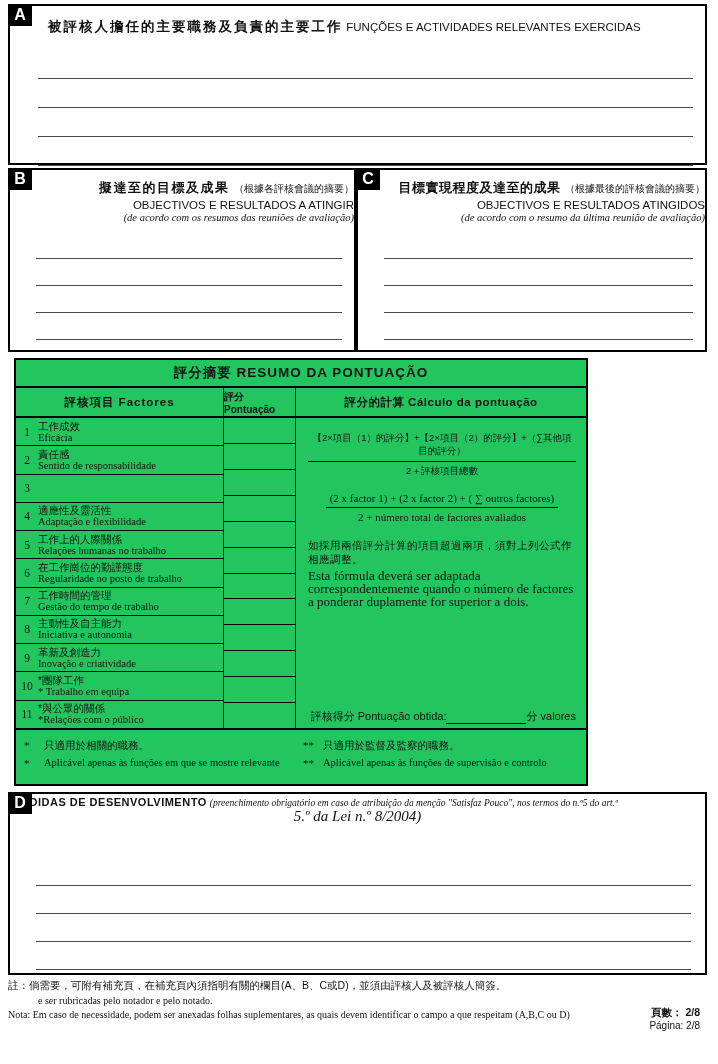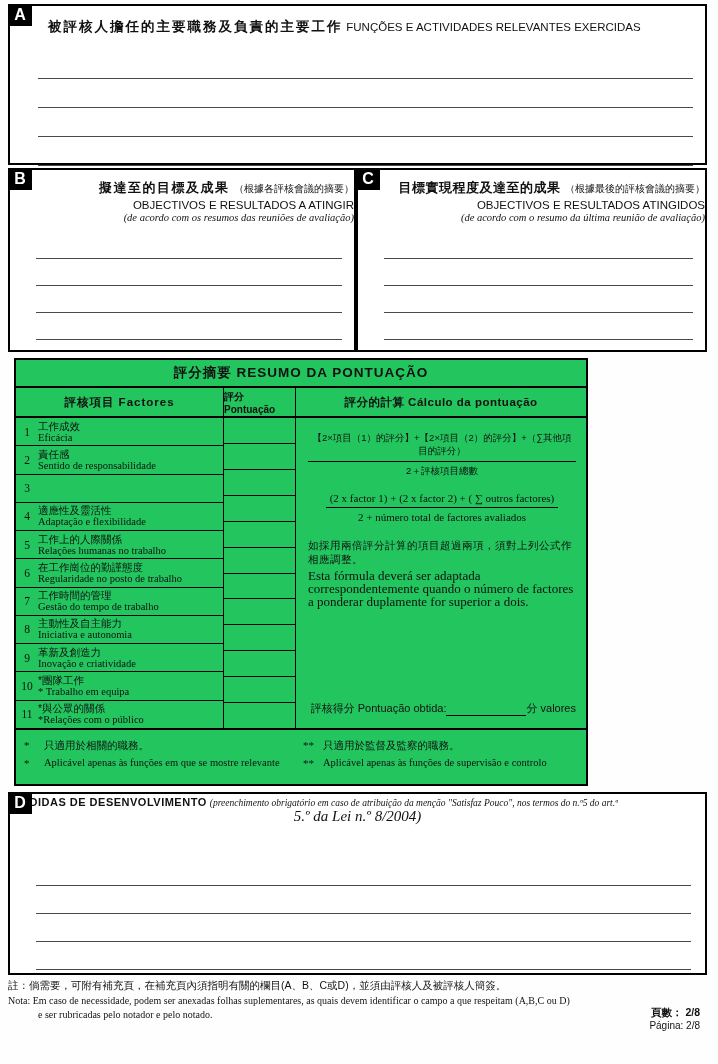--- a/index.html
+++ b/index.html
@@ -47,21 +47,21 @@
   .fzh{font-size:10.5px;}
   .fpt{font-size:10.5px;font-family:"Liberation Serif",serif;}
   .body-calc{flex:1;position:relative;padding:14px 10px 6px 12px;box-sizing:border-box;}
   .frac{text-align:center;}
   .frac .num{display:inline-block;border-bottom:1px solid #000;padding:0 4px 3px;}
   .frac .den{padding-top:3px;}
   .frac-zh{font-size:9.5px;margin-bottom:14px;}
   .frac-pt{font-size:11px;font-family:"Liberation Serif",serif;margin-bottom:16px;}
   .adj-zh{font-size:10.5px;letter-spacing:0.5px;}
   .adj-pt{font-size:13px;font-family:"Liberation Serif",serif;margin-top:2px;line-height:13px;}
-  .obtained{position:absolute;right:10px;bottom:12px;font-size:11px;}
+  .obtained{position:absolute;right:10px;bottom:4px;font-size:11px;}
   .blank{display:inline-block;width:80px;border-bottom:1px solid #000;height:11px;vertical-align:bottom;}
   .stable-foot{height:54px;display:flex;padding:9px 4px 0 8px;box-sizing:border-box;}
   .foot-col{width:50%;}
   .fn-line{display:flex;margin-bottom:4px;}
   .fn-marker{width:20px;flex:none;font-family:"Liberation Serif",serif;font-size:11px;}
   .fn-zh{font-size:10.5px;}
   .fn-pt{font-size:10.5px;font-family:"Liberation Serif",serif;}
   
   .secD-header{margin:8px 10px 0 34px;font-size:13px;}
   .secD-zh-note{font-size:9.5px;font-weight:normal;letter-spacing:0;}
@@ -281,22 +281,22 @@
     <div class="linesD">
       <div class="ruled"></div>
       <div class="ruled"></div>
       <div class="ruled"></div>
       <div class="ruled"></div>
     </div>
   </div>
 
   <div class="bottom-note">
     <div class="bn-zh">註：倘需要，可附有補充頁，在補充頁內須指明有關的欄目(A、B、C或D)，並須由評核人及被評核人簡簽。</div>
+    <div class="bn-pt bn-pt-2">e ser rubricadas pelo notador e pelo notado.</div>
     <div class="bn-pt">Nota: Em caso de necessidade, podem ser anexadas folhas suplementares, as quais devem identificar o campo a que respeitam (A,B,C ou D)</div>
-    <div class="bn-pt bn-pt-2">e ser rubricadas pelo notador e pelo notado.</div>
   </div>
 
   <div class="page-label">
     <div class="pl-zh">頁數：  2/8</div>
     <div class="pl-pt">Página: 2/8</div>
   </div>
 
 </div>
 
 </body></html>

